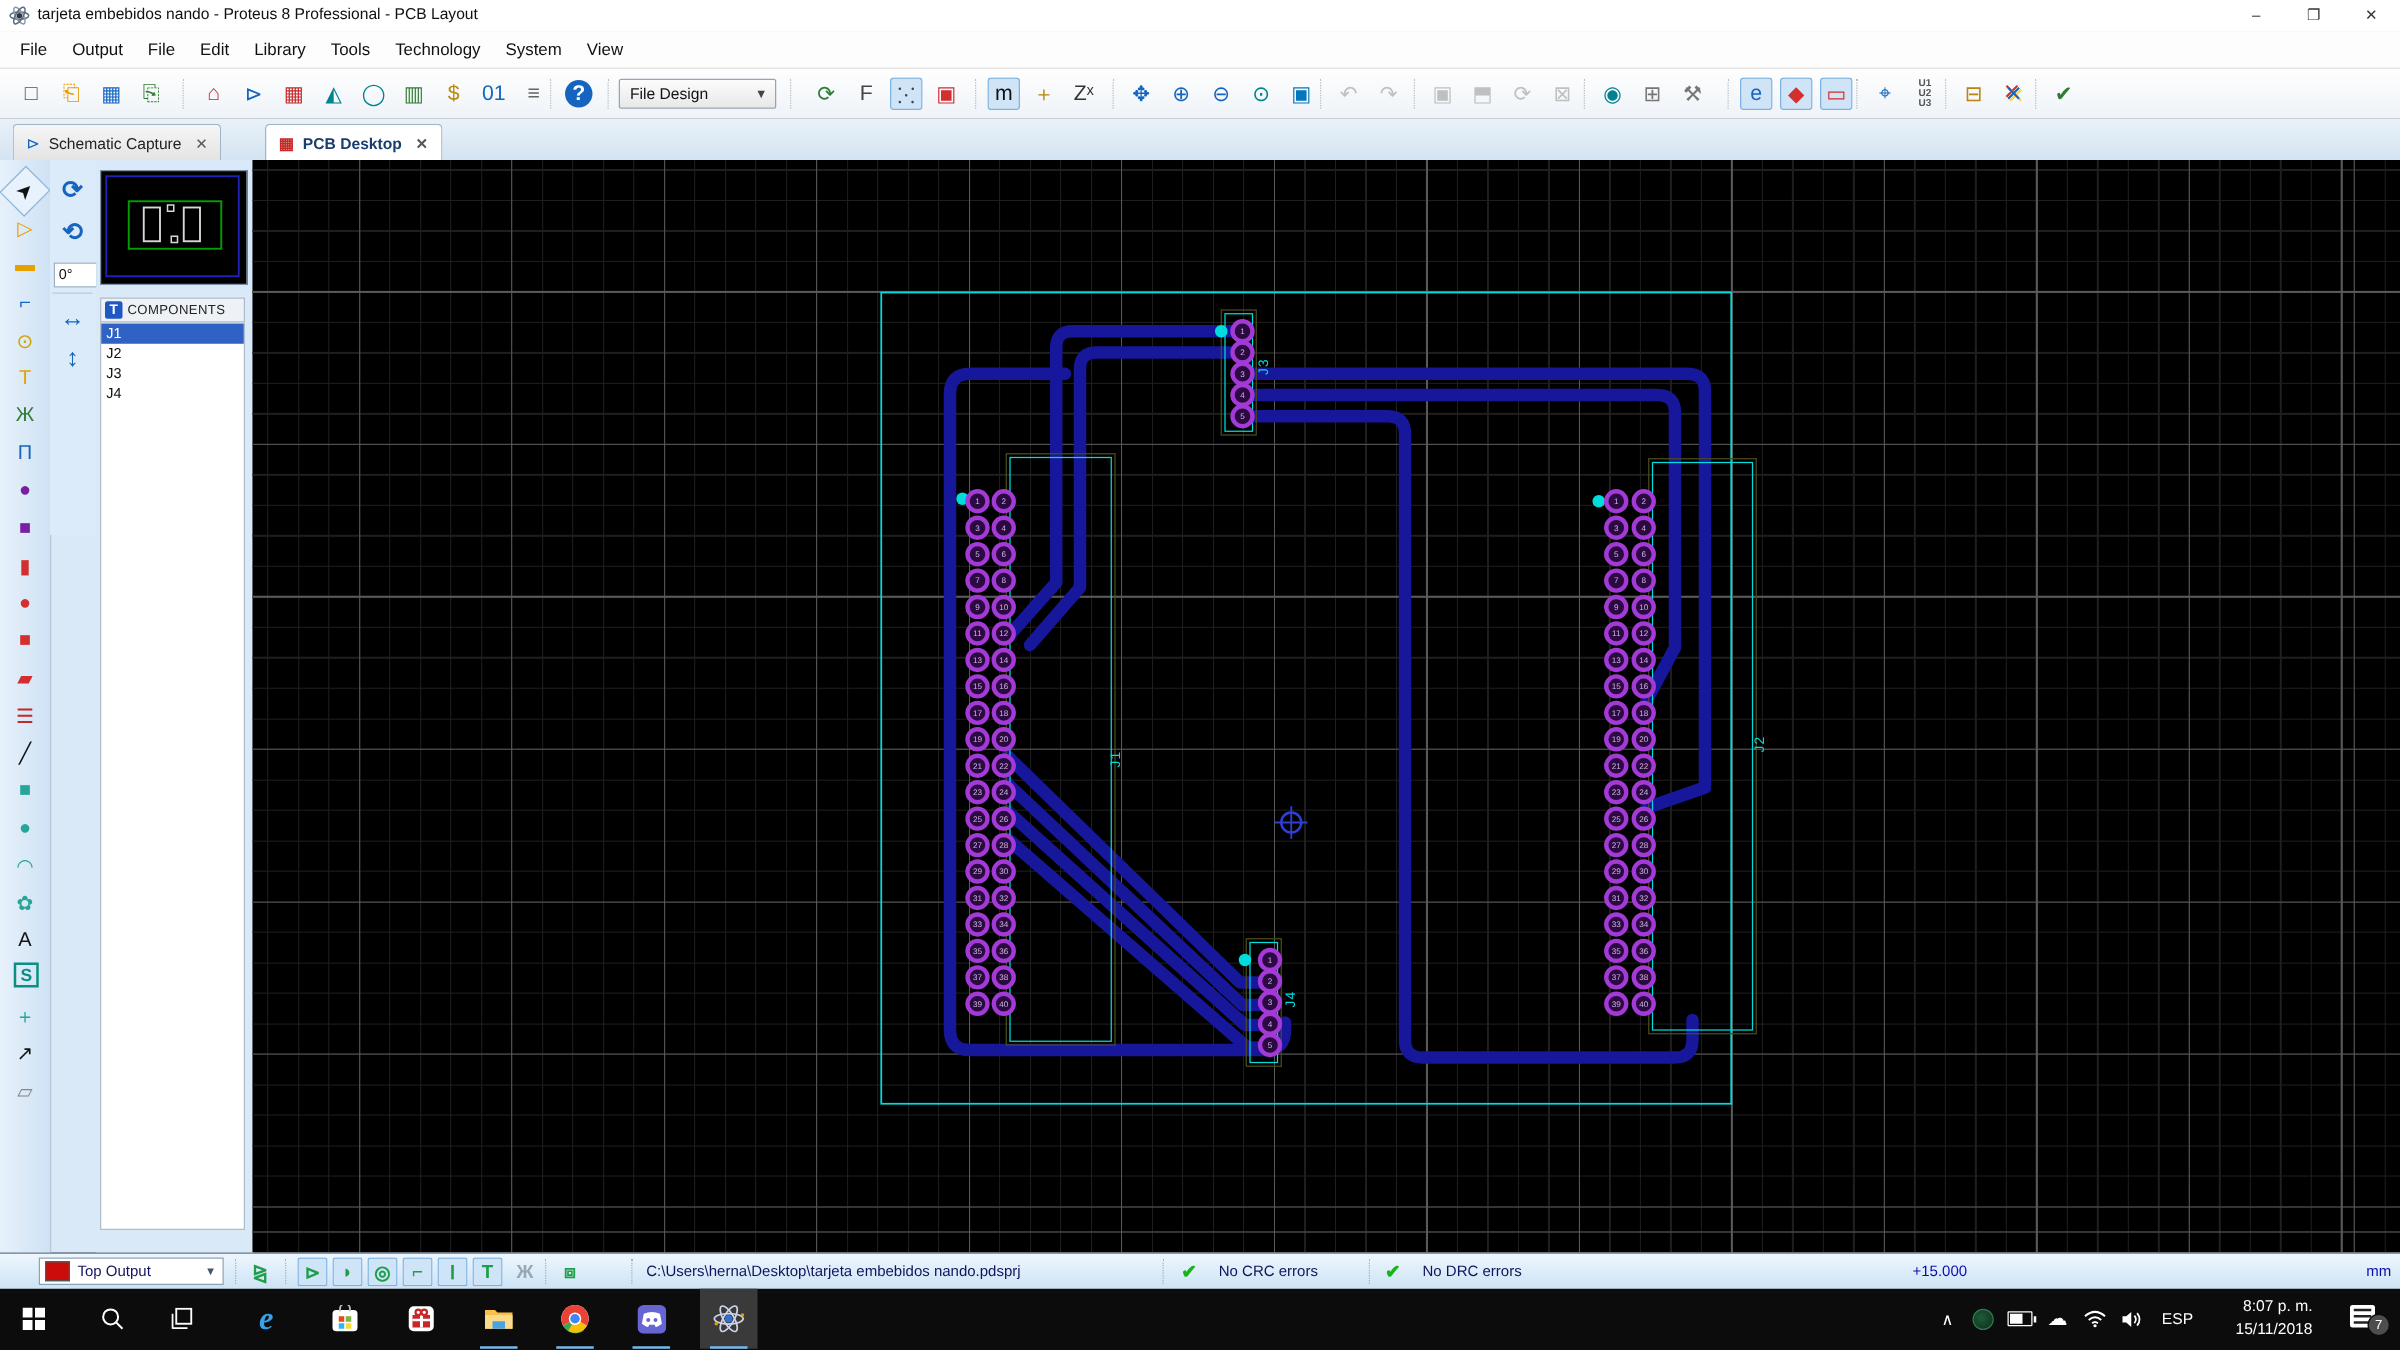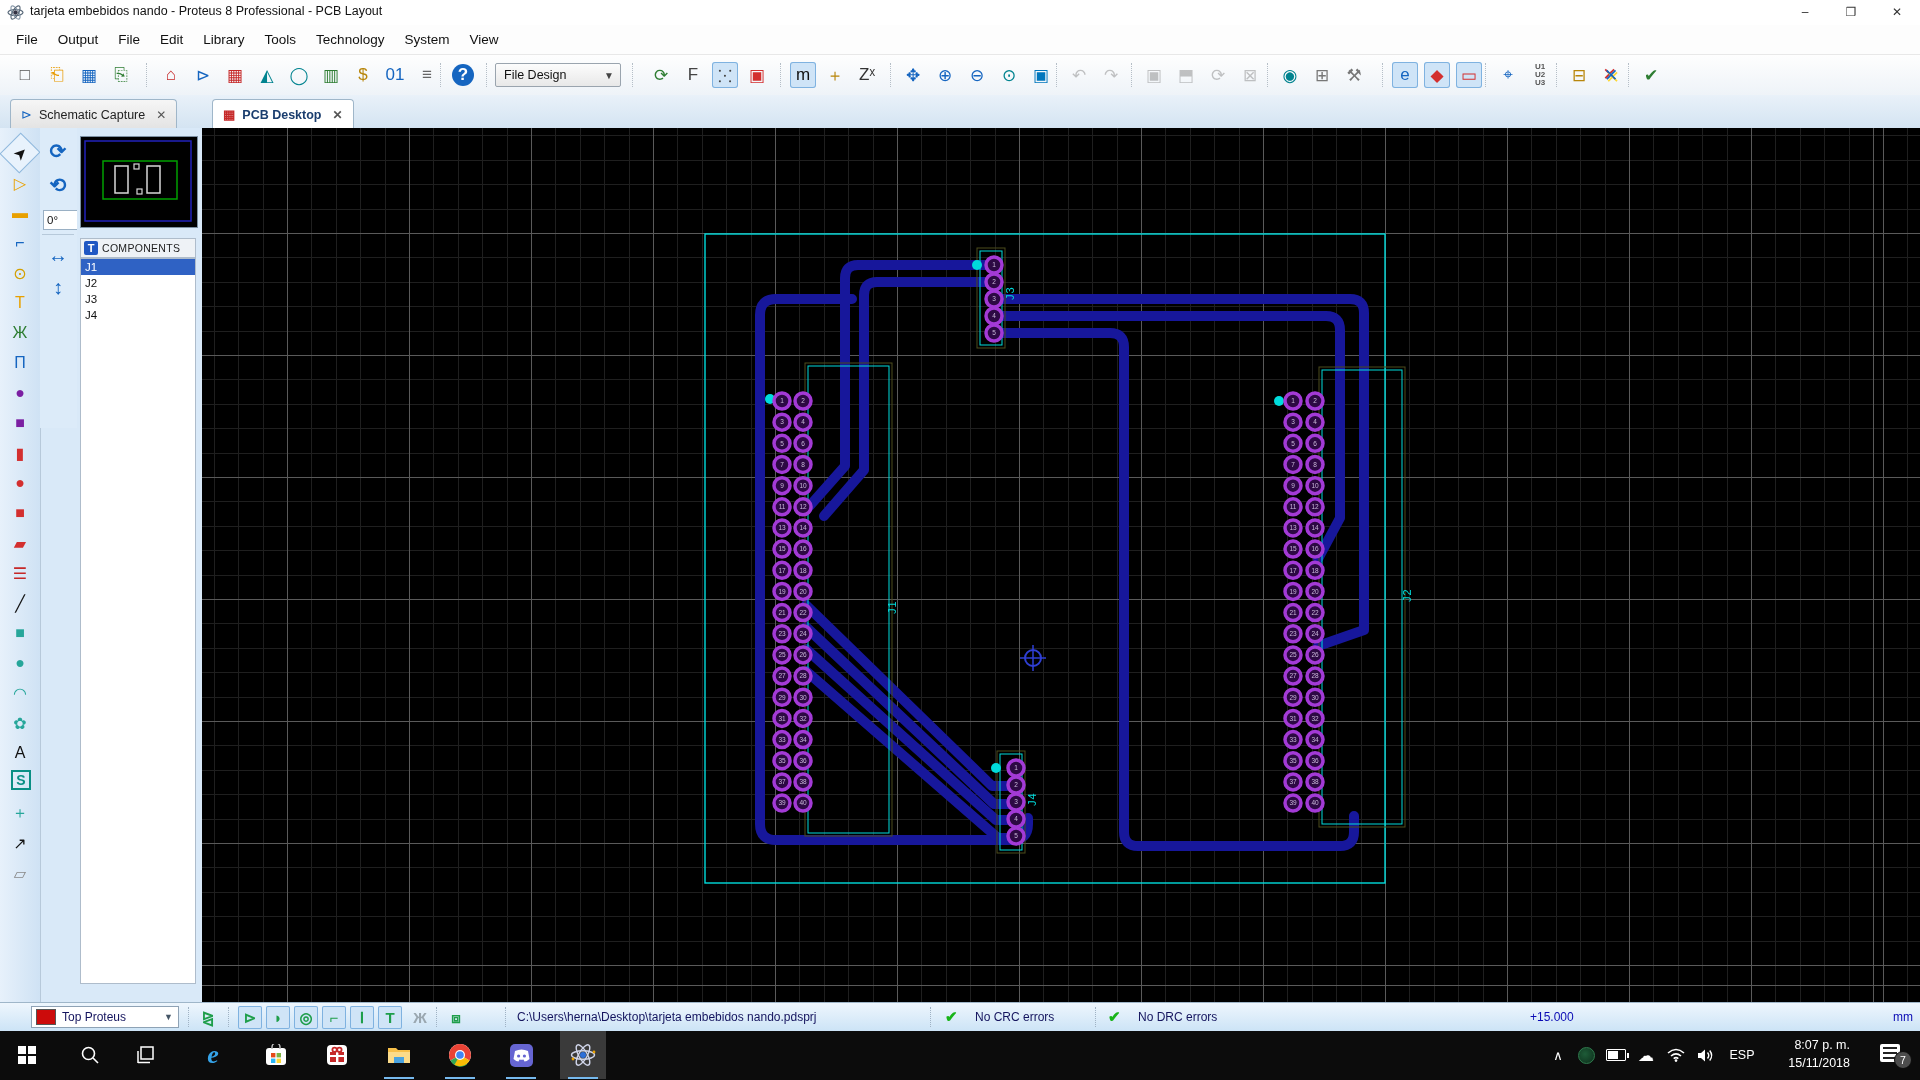--- a/index.html
+++ b/index.html
@@ -469,21 +469,21 @@
           <line x1="818" y1="530" x2="844" y2="530" stroke="#2f3fd4" stroke-width="1.5"></line>
           <line x1="831" y1="517" x2="831" y2="543" stroke="#2f3fd4" stroke-width="1.5"></line>
         </g>
       </svg>
   </div>
 </div>
 
 <div id="statusbar" class="abs">
   <div id="layer-combo" class="abs">
     <span class="sw"></span>
-    <span>Top Proteus</span>
+    <span>Top Output</span>
     <span class="arr">▼</span>
   </div>
   <div class="sb-sep abs" style="left:188px"></div>
   <div class="sb-sep abs" style="left:228px"></div>
   <div class="sb-sep abs" style="left:436px"></div>
   <div class="sb-sep abs" style="left:505px"></div>
   <div class="sb-text abs" style="left:517px">C:\Users\herna\Desktop\tarjeta embebidos nando.pdsprj</div>
   <div class="sb-sep abs" style="left:930px"></div>
   <div class="sb-check abs" style="left:945px">✔</div>
   <div class="sb-text abs" style="left:975px">No CRC errors</div>

